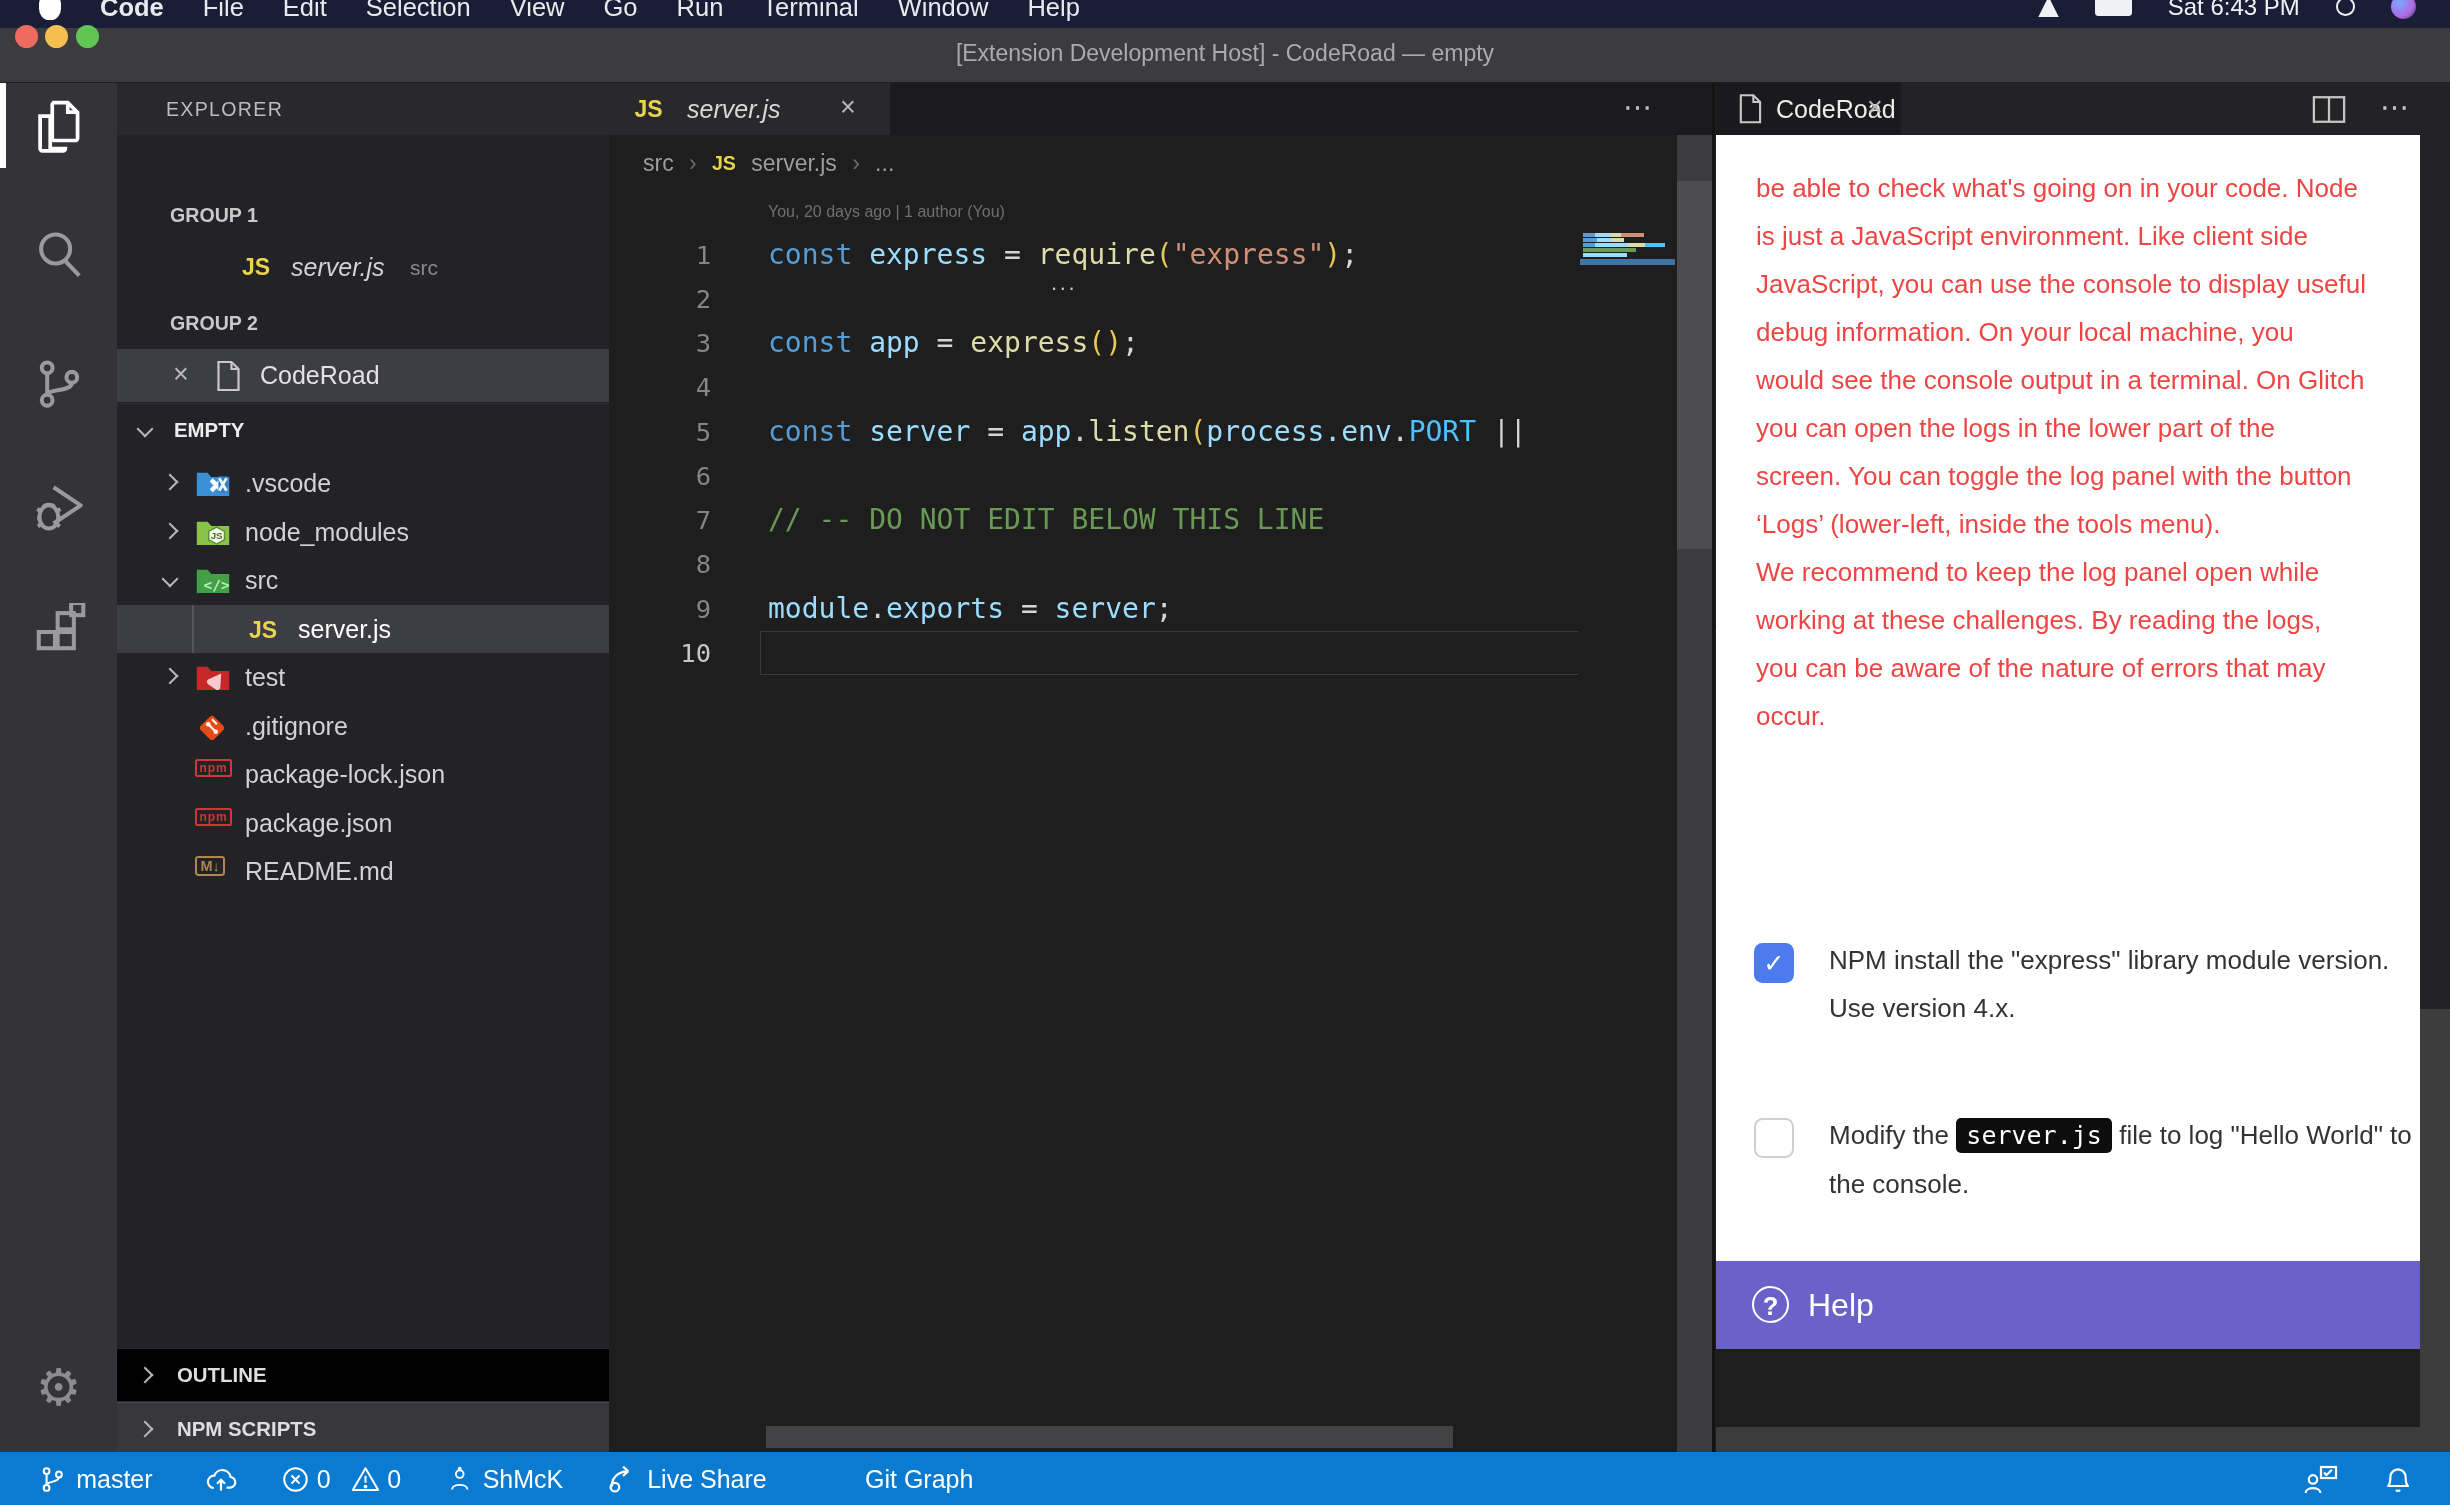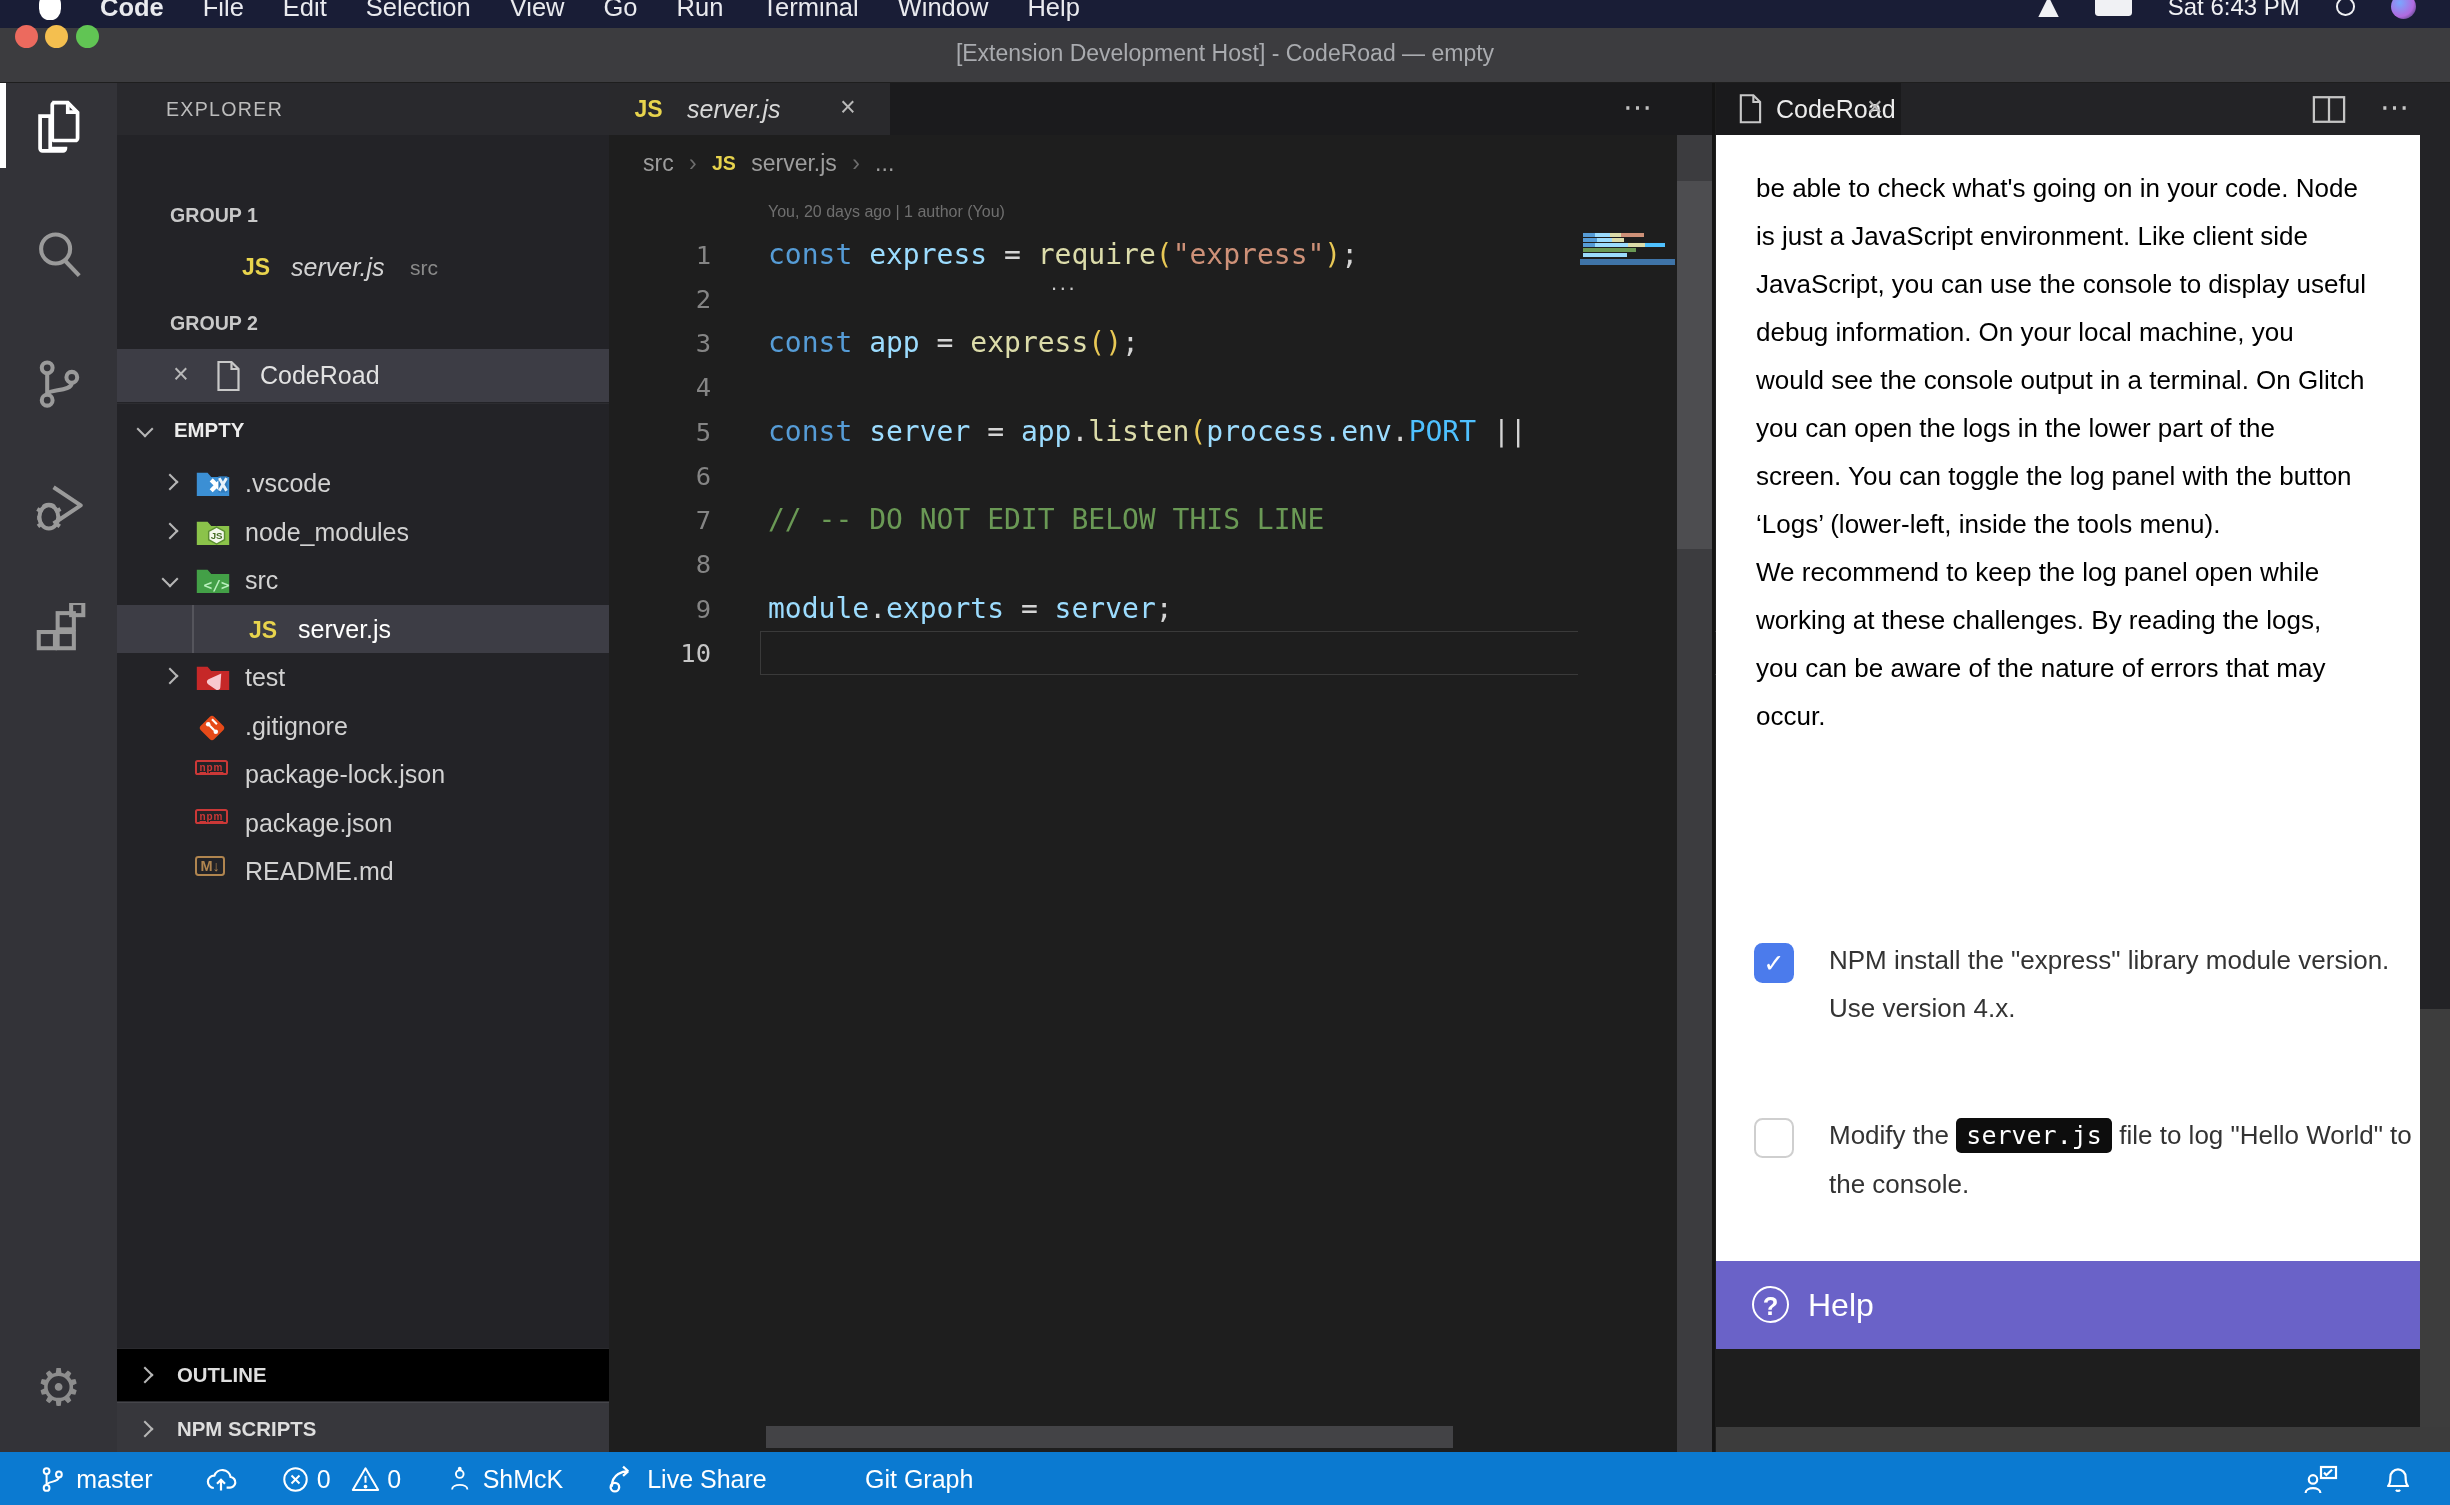--- a/index.html
+++ b/index.html
@@ -37,21 +37,21 @@
   .sec-header { position:absolute; left:0; width:492px; height:53px; background:#39393e; border-top:0.9px solid #2a2a2e; }
   .sec-label { position:absolute; left:60px; top:0; height:53px; line-height:53px; font-weight:bold; font-size:20.4px; color:#dedede; }
   .chev { display:inline-block; width:12px; height:12px; border-right:2.6px solid #b6b6b6; border-bottom:2.6px solid #b6b6b6; }
   .chev.down  { transform:rotate(45deg); }
   .chev.right { transform:rotate(-45deg); }
   .chev-box { position:absolute; left:22px; top:18.7px; }
   .oe-group { position:absolute; left:53px; height:52px; line-height:52px; font-weight:bold; font-size:19.6px; color:#c9c9c9; }
   .oe-row { position:absolute; left:0; width:492px; height:53px; }
   .fi { display:inline-block; font-weight:bold; }
   .fi.js  { color:#e8d44d; font-size:23px; font-style:normal; }
-  .fi.npm { background:#ca3f3f00; color:#cb3837; border:2.6px solid #cb3837; font-size:10px; padding:0 2.6px; border-radius:2.6px; letter-spacing:0.9px;text-decoration:underline; }
+  .fi.npm { background:#ca3f3f00; color:#cb3837; border:2.6px solid #cb3837; font-size:12px; padding:0 2.6px; border-radius:2.6px; letter-spacing:0.9px; }
   .fi.md  { color:#b0854f; border:2.6px solid #b0854f; font-size:14.5px; padding:0 3.4px; border-radius:3.4px; }
   .row-label { font-size:25px; color:#d2d2d2; }
   .row-detail { font-size:21px; color:#8a8a8a; }
   .selrow { background:#3d3d45; }
   .tree-row { position:absolute; left:0; width:492px; height:48px;padding-left:44px; }
   .tree-row .chev-pos { position:absolute; left:47px; top:17px; }
   .tree-row .icon-pos { position:absolute; left:78px; top:8.5px; width:36px; height:32px; }
   .tree-row .lbl-pos  { position:absolute; left:128px; top:0; height:48px; line-height:48px; }
 
   
@@ -77,21 +77,21 @@
   
   #divider { position:absolute; left:1712px; top:0; width:3.4px; height:1370px; background:#141414; }
 
   
   #panel { position:absolute; left:1716px; top:0; width:734px; height:1370px; background:#1e1e1e; }
   #pn-tabbar { position:absolute; left:0; top:0; width:734px; height:52px; background:#232326; }
   #pn-tab { position:absolute; left:0; top:0; width:185px; height:52px; background:#1a1a1c; }
   #webview { position:absolute; left:0; top:52px; width:704px; height:1126px; background:#ffffff; }
   #wv-scroll-top { position:absolute; left:704px; top:52px; width:30px; height:874px; background:#232326; }
   #wv-scroll-thumb { position:absolute; left:704px; top:926px; width:30px; height:444px; background:#3d3d3d; }
-  #paras { position:absolute; left:40px; top:29px; width:664px; color:#000000; font-size:26px; line-height:48px; white-space:pre-line; }
+  #paras { position:absolute; left:40px; top:29px; width:664px; color:#ef4444; font-size:26px; line-height:48px; white-space:pre-line; }
   #tasks-band { position:absolute; left:0; top:646px; width:704px; height:80px; background:#ebebeb; }
   #tasks-band span { position:absolute; left:40px; top:0; height:80px; line-height:80px; font-size:32px; color:#3c3c3c; }
   .task-row { position:absolute; left:0; width:704px; }
   .cbx { position:absolute; left:38px; width:40px; height:40px; border-radius:8.5px; }
   .cbx.checked { background:#4b7bec; color:#fff; text-align:center; line-height:40px; font-size:25.5px; }
   .cbx.empty { background:#fff; border:2.6px solid #cfcfcf; }
   .task-text { position:absolute; left:113px; top:0; width:591px; font-size:26px; line-height:48px; color:#333; }
   .code-chip { background:#0d0d0d; color:#fff; font-family:"DejaVu Sans Mono", monospace; font-size:25px; padding:3.4px 10.2px; border-radius:5.1px; }
   #help-band { position:absolute; left:0; top:1178px; width:704px; height:88px; background:#6a62c8; }
   #help-icon { position:absolute; left:36px; top:25px; width:37px; height:37px; border:2.6px solid #fff; border-radius:50%; color:#fff;

